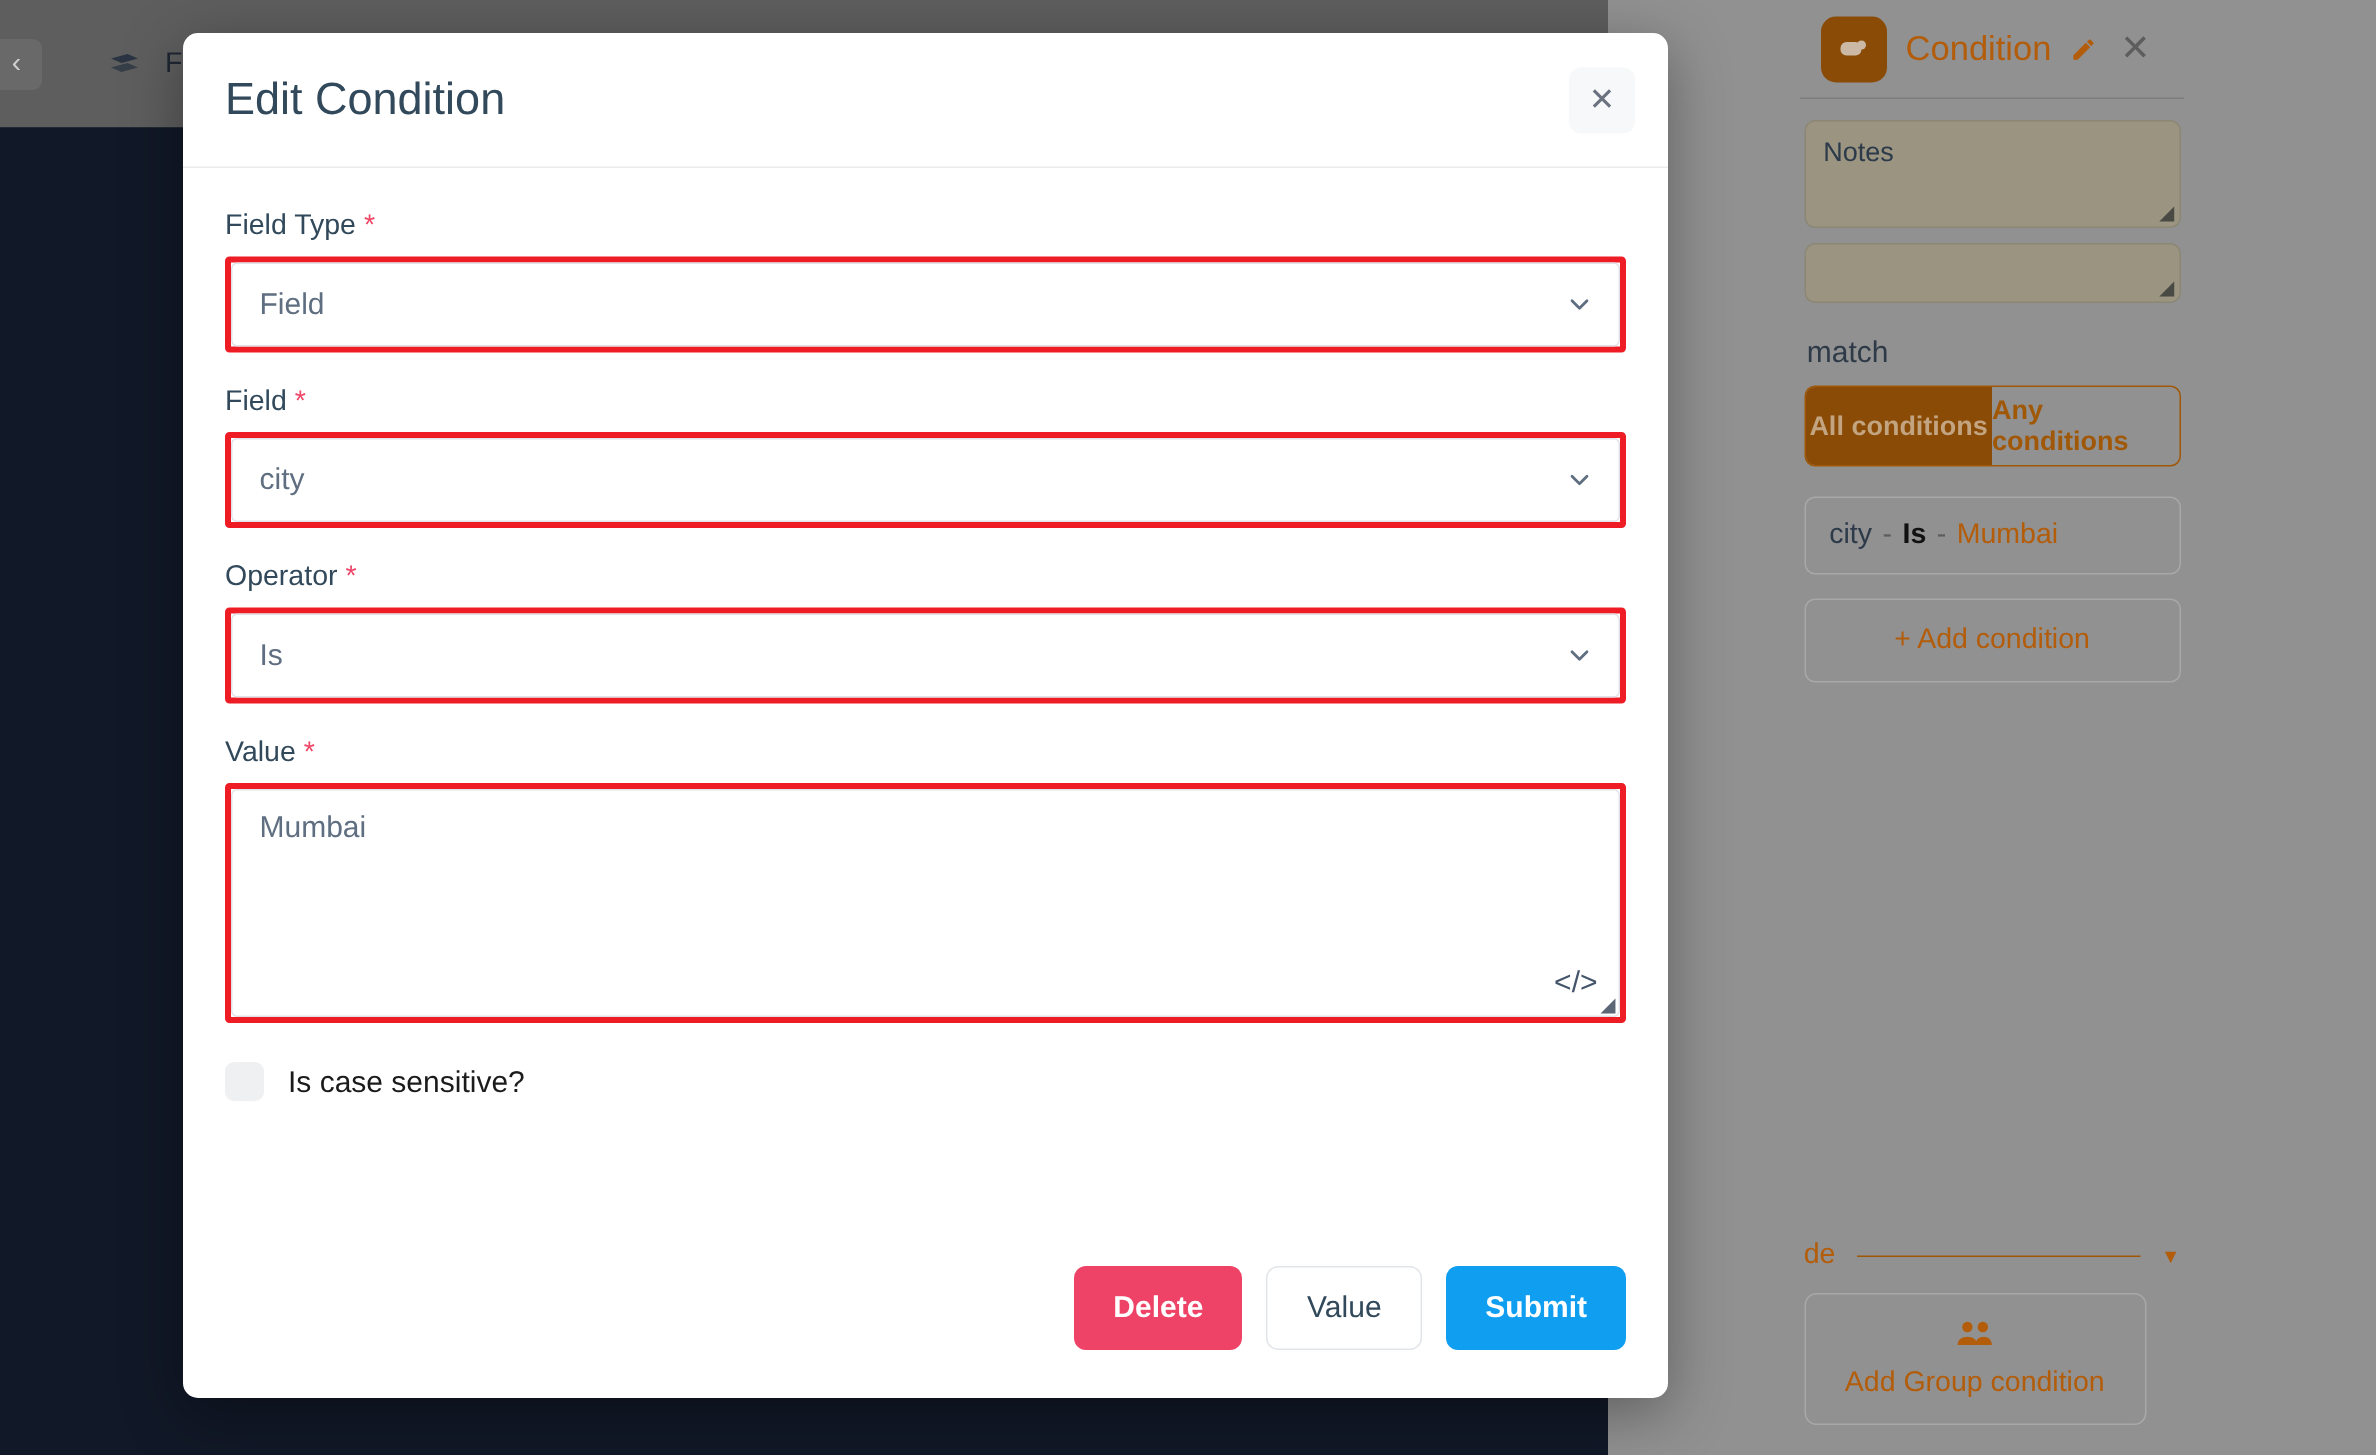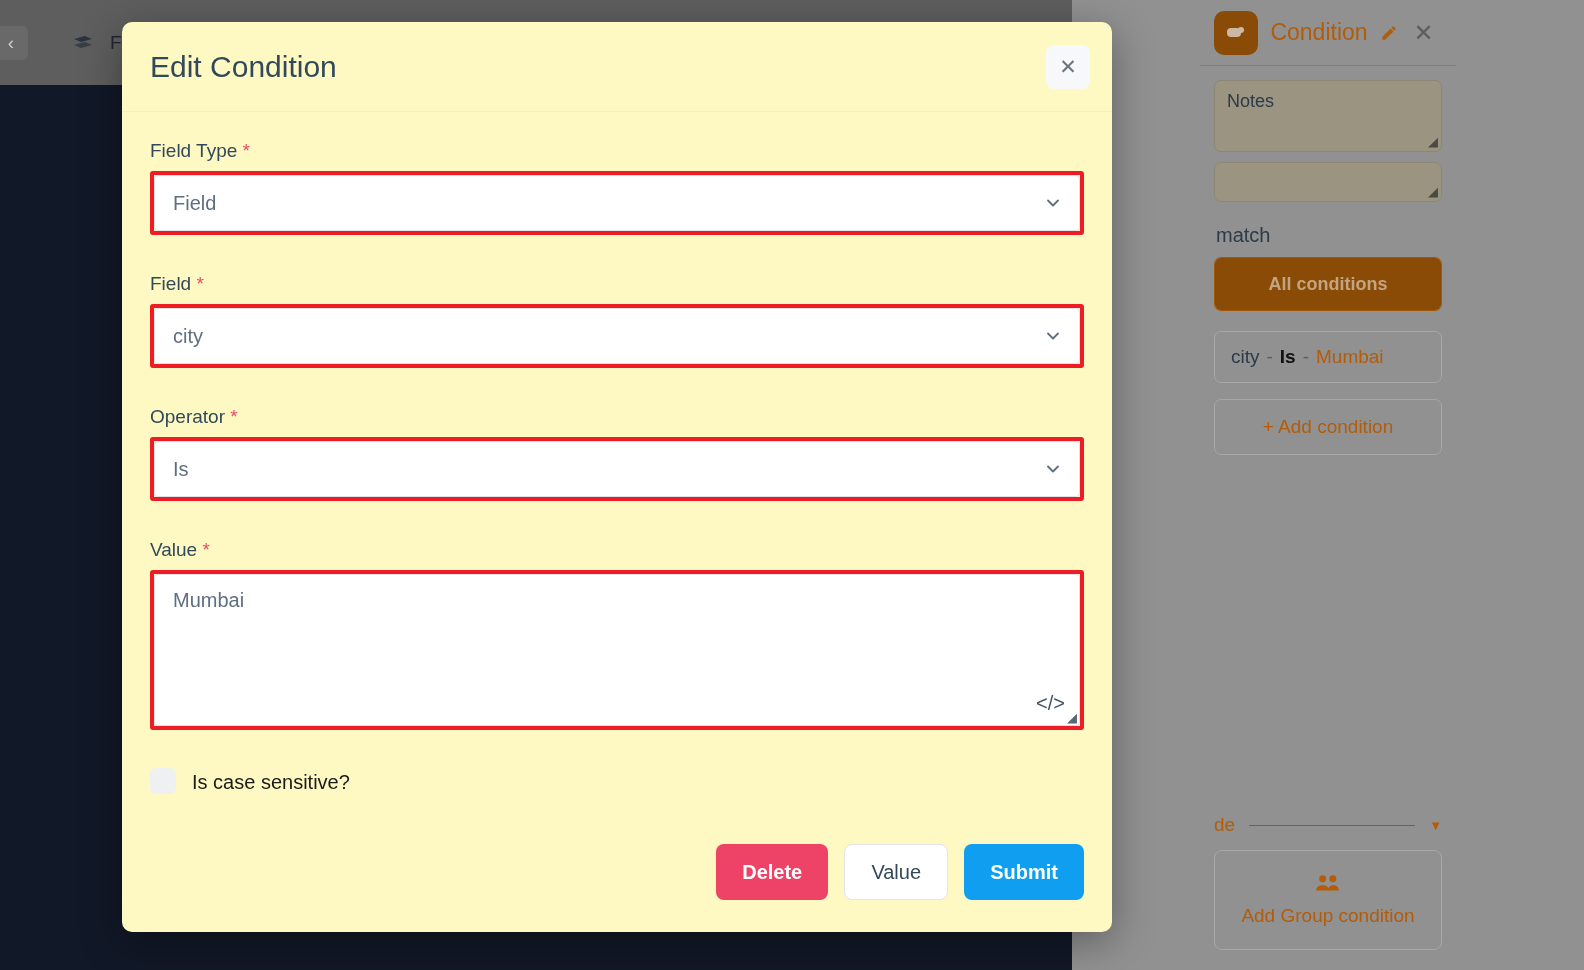--- a/index.html
+++ b/index.html
@@ -101,49 +101,49 @@
   }
 
   #rp-advanced {
     display: flex; align-items: center; gap: 14px; margin-top: auto; margin-bottom: 14px;
     color: #b35c09; font-size: 19px;
   }
   #rp-adv-line { flex: 1; height: 1px; background: #a05807; }
   #rp-adv-caret { font-size: 13px; }
 
   #rp-add-group {
-    height: 100px; border: 1px solid #a8a8a8; border-radius: 8px;
+    height: 88px; border: 1px solid #a8a8a8; border-radius: 8px;
     display: flex; flex-direction: column; align-items: center; justify-content: center;
     gap: 8px; color: #b35c09; font-size: 19px; margin-bottom: 20px;
     width: 228px;
   }
   #rp-group-icon { color: #b35c09; font-size: 22px; line-height: 1; }
 
   
   #modal-scrim { position: absolute; inset: 0; background: transparent; }
   #modal {
     position: absolute; left: 122px; top: 22px; width: 990px; height: 910px;
-    background: #fef9c3; border-radius: 10px;
+    background: #ffffff; border-radius: 10px;
     box-shadow: 0 10px 40px rgba(0,0,0,.35);
     display: flex; flex-direction: column;
   }
   #modal-header {
     height: 90px; display: flex; align-items: center;
     padding: 0 22px 0 28px; border-bottom: 1px solid #ececec; flex: none;
   }
   #modal-title { font-size: 30px; color: #31495a; }
   #modal-close {
     margin-left: auto; width: 44px; height: 44px; border-radius: 8px;
     background: #f7f8f9; color: #6b7280; font-size: 21px;
     display: flex; align-items: center; justify-content: center;
   }
 
   #modal-body { flex: 1; padding: 28px 28px 0 28px; overflow: hidden; }
 
-  .field-block { margin-bottom: 38px; }
+  .field-block { margin-bottom: 22px; }
   .field-label {
     font-size: 19px; color: #31495a; margin-bottom: 9px; display: block;
   }
   .req { color: #ef4768; }
 
   .hl { border: 4px solid #ee1c25; border-radius: 3px; }
 
   .select-box {
     height: 56px; background: #fff; border: 1px solid #dfe3e8; border-radius: 4px;
     display: flex; align-items: center; padding: 0 16px 0 18px;
@@ -225,20 +225,21 @@
       </div>
 
       <div id="rp-extra" class="rp-textarea">
         <span class="resize-grip">◢</span>
       </div>
 
       <div id="rp-match-label">match</div>
 
       <div id="rp-segmented">
         <div class="seg active">All conditions</div>
+        <div class="seg inactive">Any conditions</div>
       </div>
 
       <div id="rp-cond-chip">
         <span class="chip-field">city</span>
         <span class="chip-dash">-</span>
         <span class="chip-op">Is</span>
         <span class="chip-dash">-</span>
         <span class="chip-val">Mumbai</span>
       </div>
 

